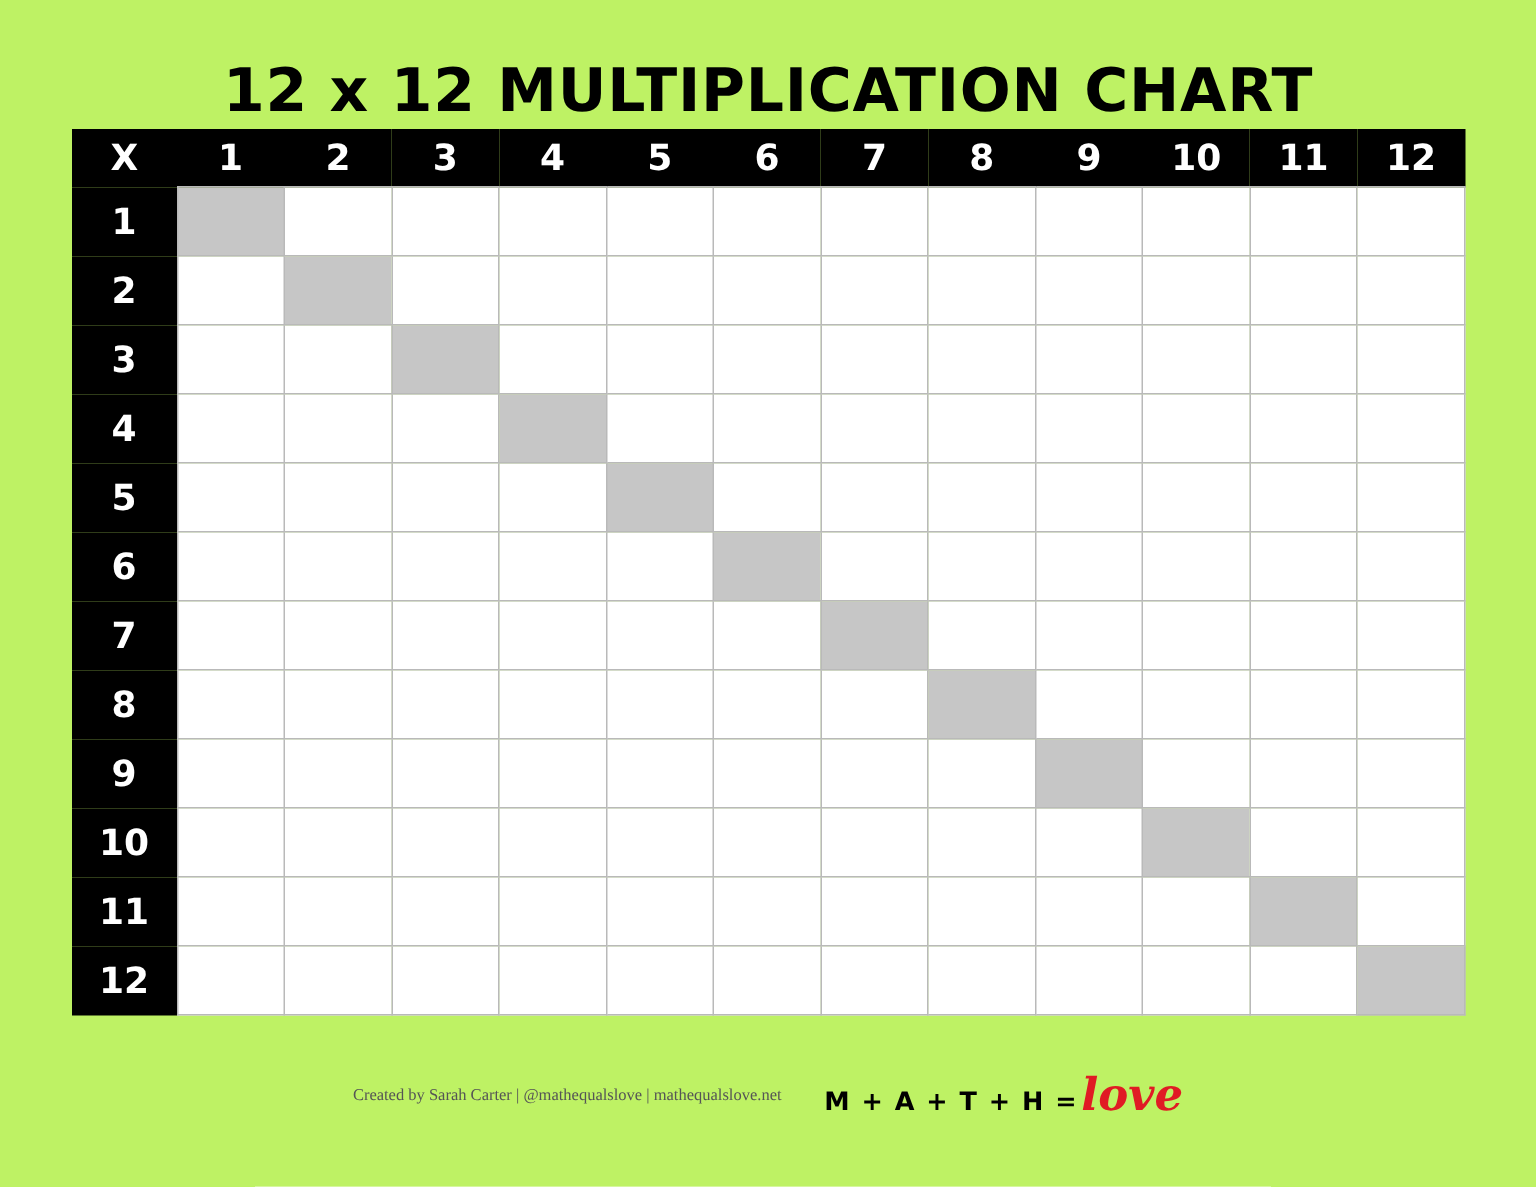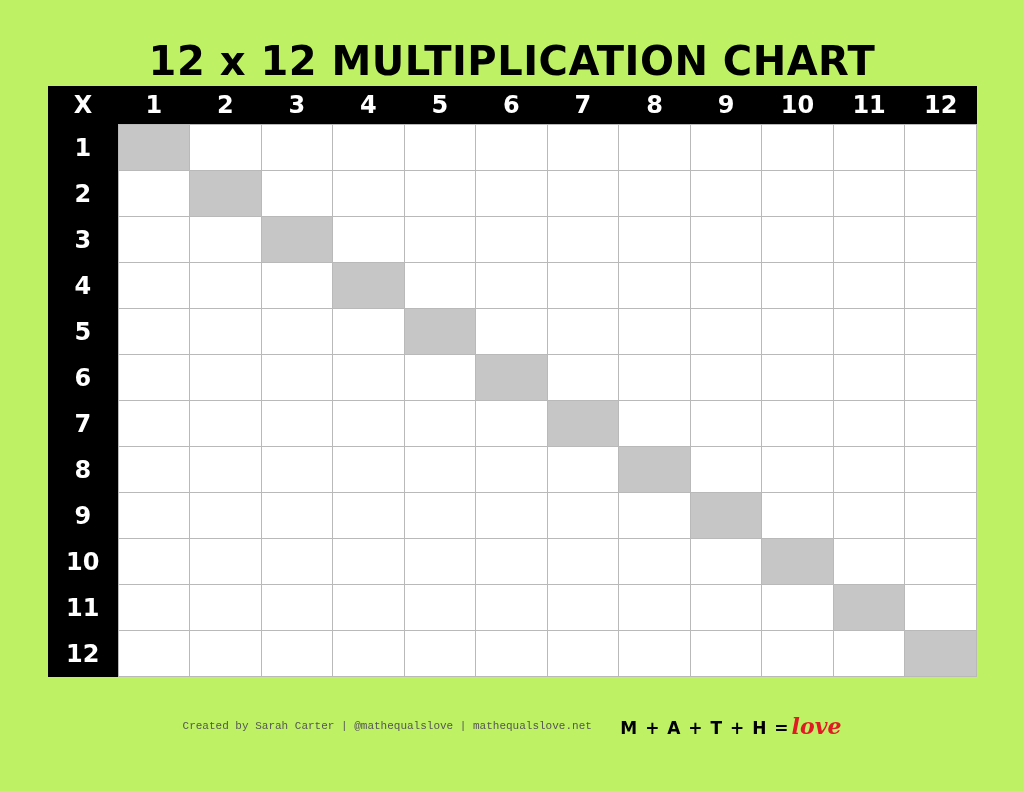--- a/index.html
+++ b/index.html
@@ -87,39 +87,39 @@
     position: absolute;
     top: 713px;
     left: 0;
     width: 1024px;
     text-align: center;
     white-space: nowrap;
   }
   .credit {
     font-size: 11px;
     color: #555555;
-    font-family: Liberation Mono, monospace;
+    font-family: Liberation Serif, serif;
     vertical-align: middle;
     text-align: center;
   }
   .mathlogo {
     display: inline-block;
     margin-left: 24px;
     vertical-align: middle;
     font-family: "DejaVu Sans", sans-serif;
     font-size: 17px;
     font-weight: bold;
     letter-spacing: 1px;
     color: #000000;
   }
   .mathlogo .love {
     color: #e01b24;
     font-family: "DejaVu Serif", serif;
     font-style: italic;
-    font-size: 22px;
+    font-size: 30px;
     font-weight: bold;
     letter-spacing: 0;
     margin-left: 2px;
   }
 </style>
 </head>
 <body>
 
 <div class="page">
 

